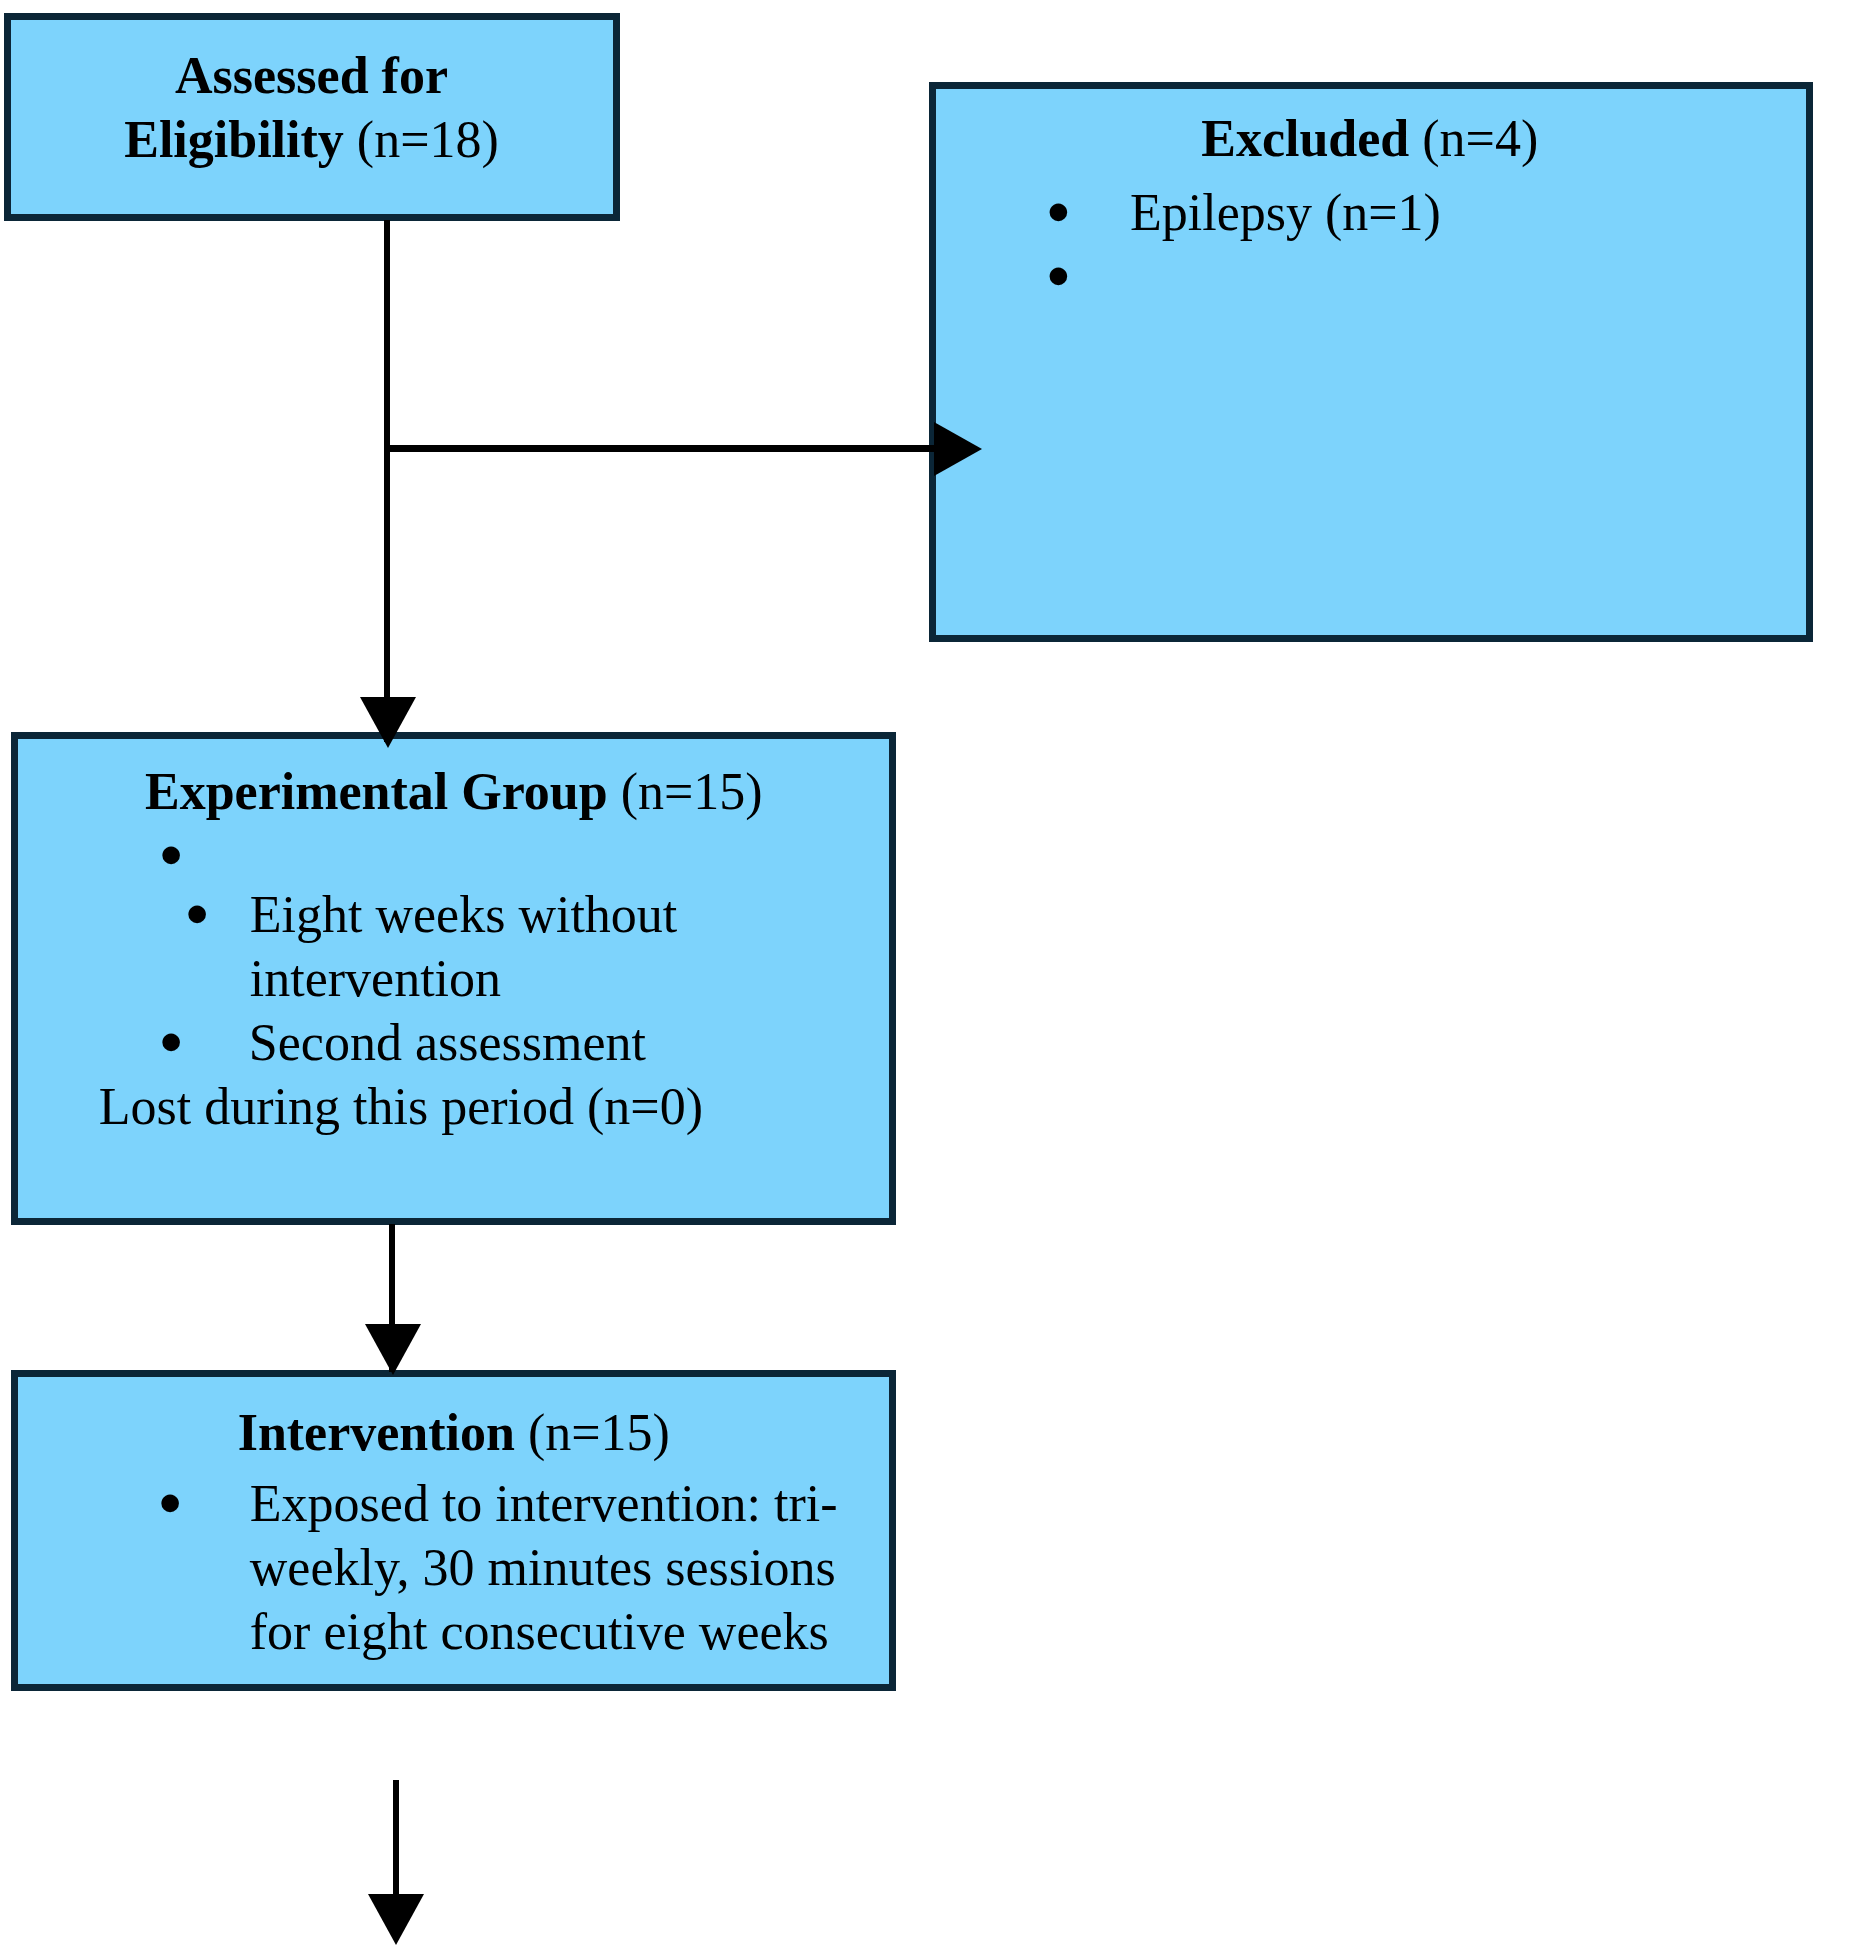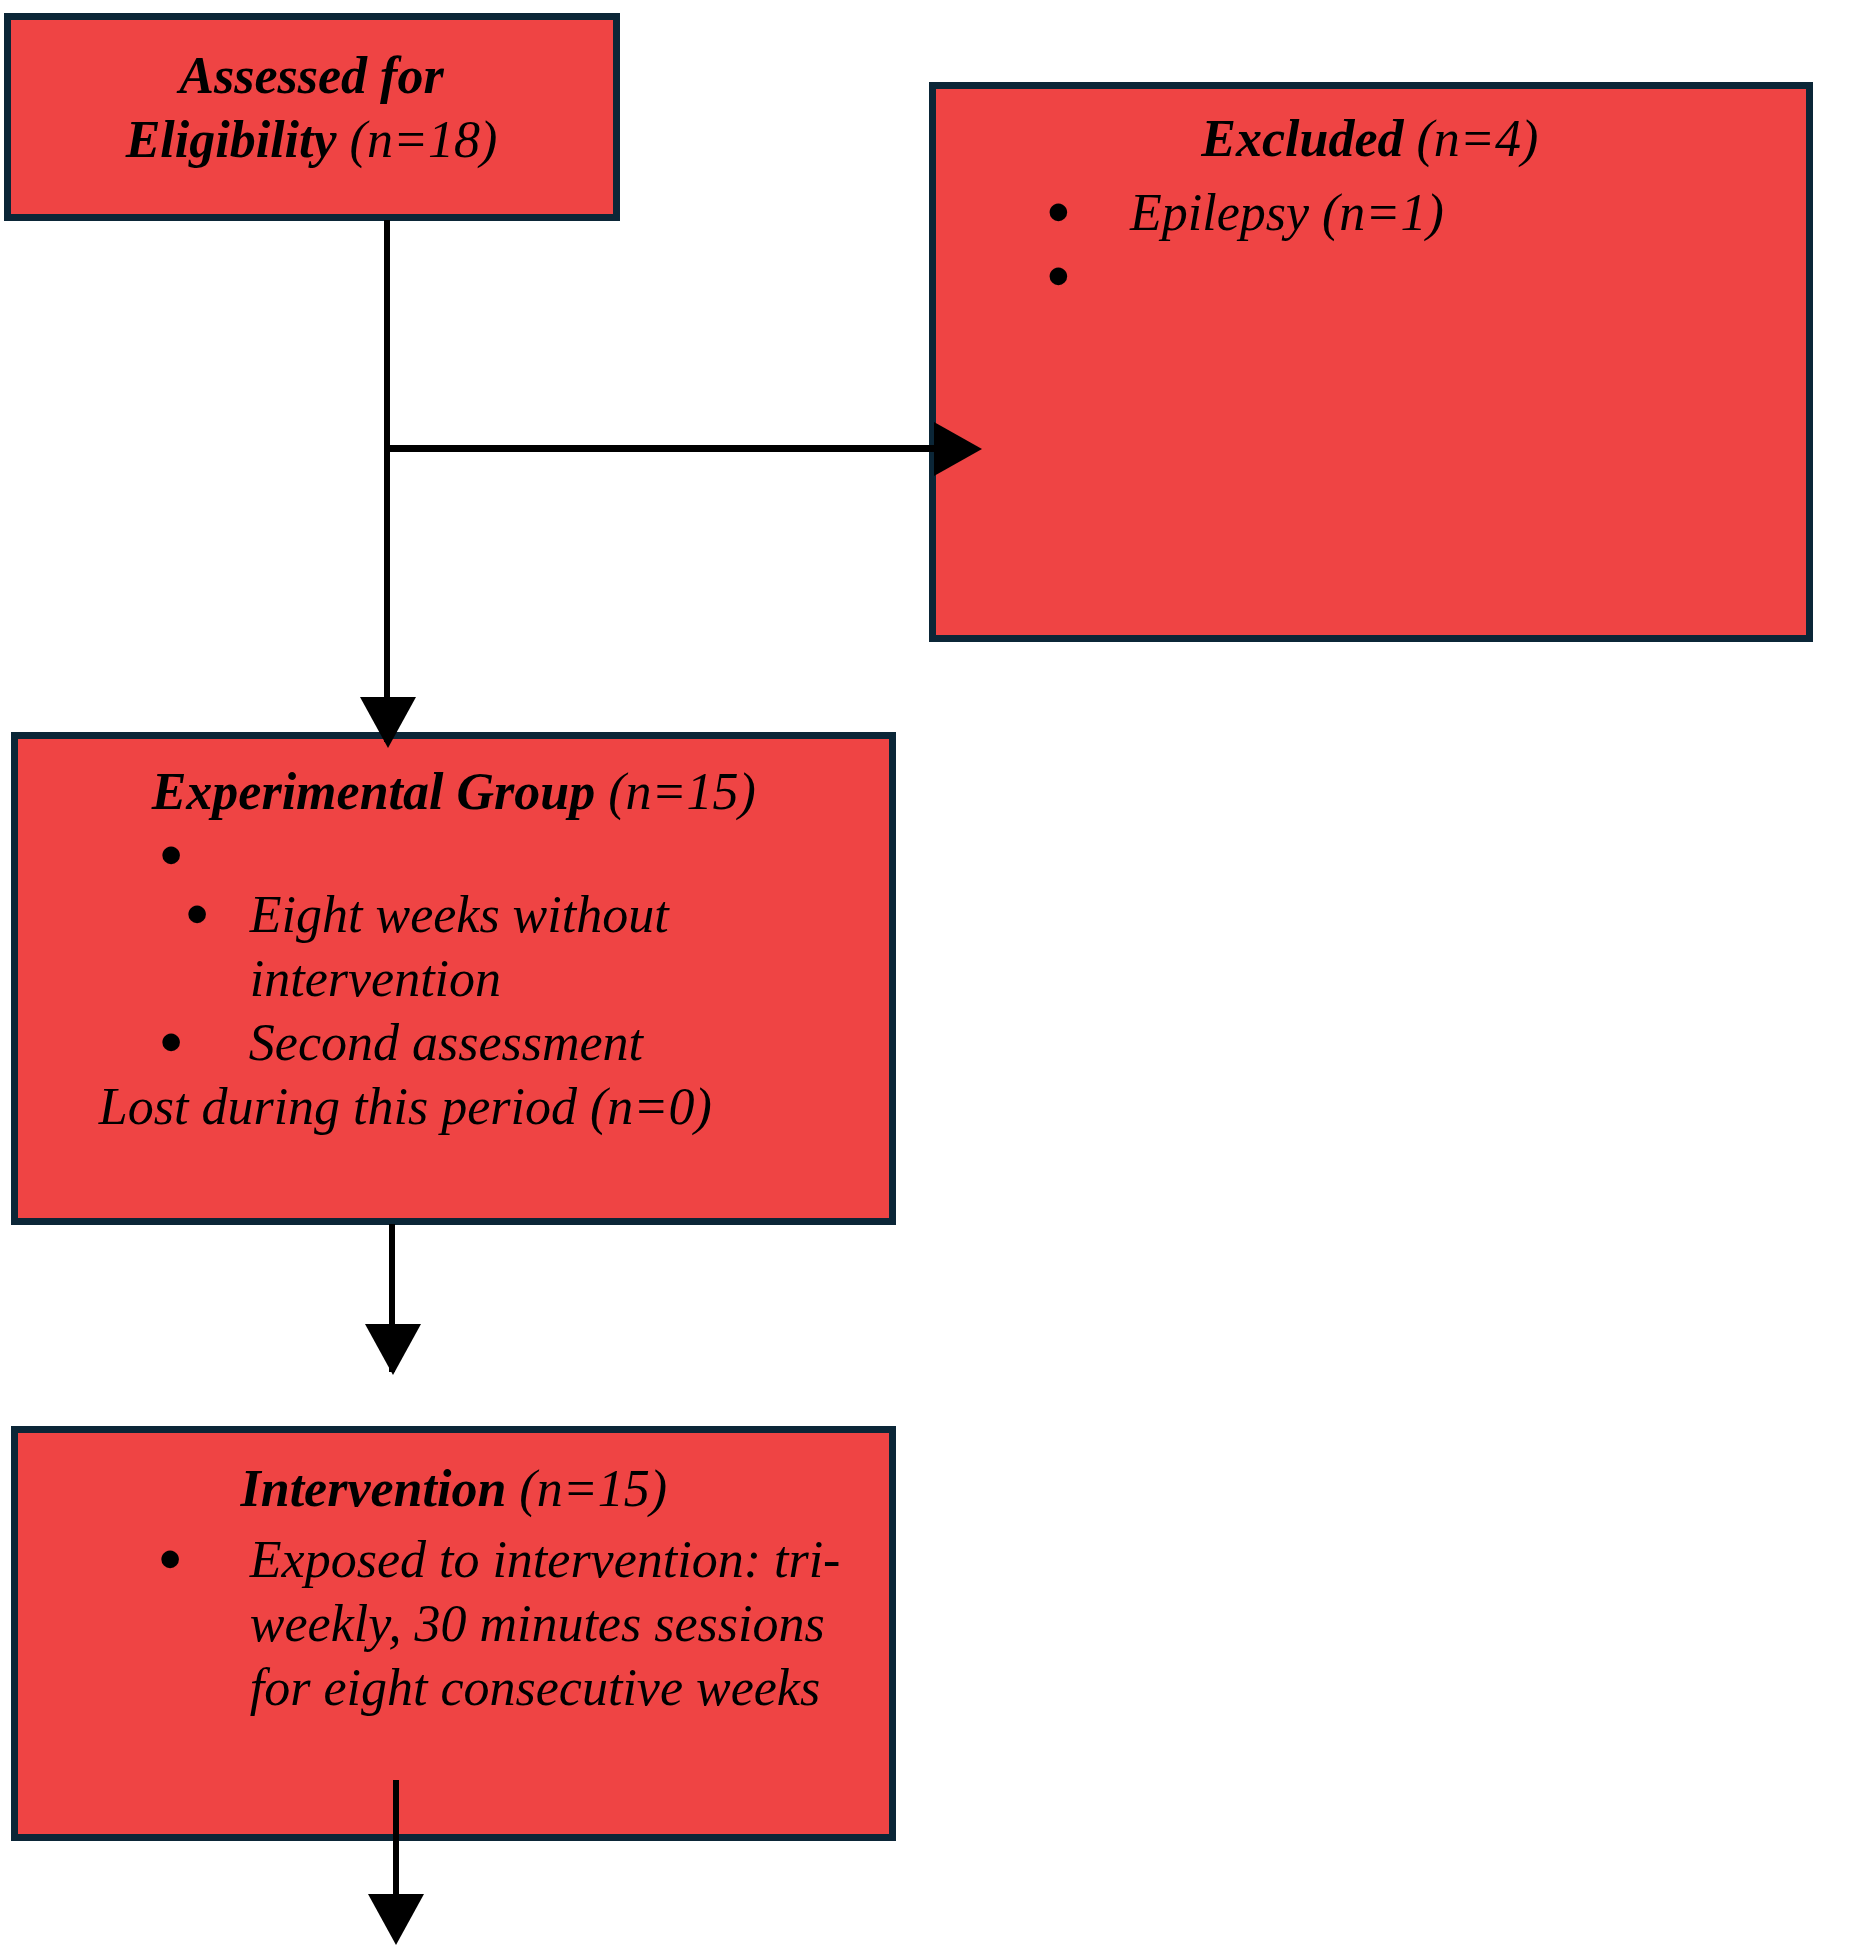--- a/index.html
+++ b/index.html
@@ -14,22 +14,21 @@
     background: #ffffff;
     font-family: "Liberation Serif", "DejaVu Serif", serif;
     color: #000000;
     overflow: hidden;
   }
 
   .box {
     position: absolute;
     box-sizing: border-box;
     border: 7.7px solid #0b2637;
-    background: #ef4444;
-    font-style: italic;
+    background: #7dd3fc;
   }
 
   .box-text {
     font-size: 52px;
     line-height: 1.23;
     color: #000000;
   }
 
   .title-line {
     text-align: center;
@@ -76,21 +75,21 @@
     height: 0;
     border-top: 27px solid transparent;
     border-bottom: 27px solid transparent;
     border-left: 48px solid #000000;
   }
 
   
   #box-eligibility { left: 3.5px;   top: 12.7px;   width: 616px;  height: 208px; }
   #box-excluded    { left: 929px;top: 82px;  width: 884px; height: 560px; }
   #box-experimental{ left: 11.3px;  top: 732px; width: 885px; height: 493px; }
-  #box-intervention{ left: 11.3px;  top: 1426px; width: 885px; height: 415px; }
+  #box-intervention{ left: 11.3px;  top: 1370px; width: 885px; height: 321px; }
 
   #box-eligibility .inner { padding: 24px 21px 0 21px; }
   #box-excluded .inner    { padding: 18.3px 22.5px 0 20px; }
   #box-experimental .inner{ padding: 21px 15.5px 0 15.5px; }
   #box-intervention .inner{ padding: 24px 15.5px 0 15.5px; }
 </style>
 </head>
 <body>
 
 <div id="page">

